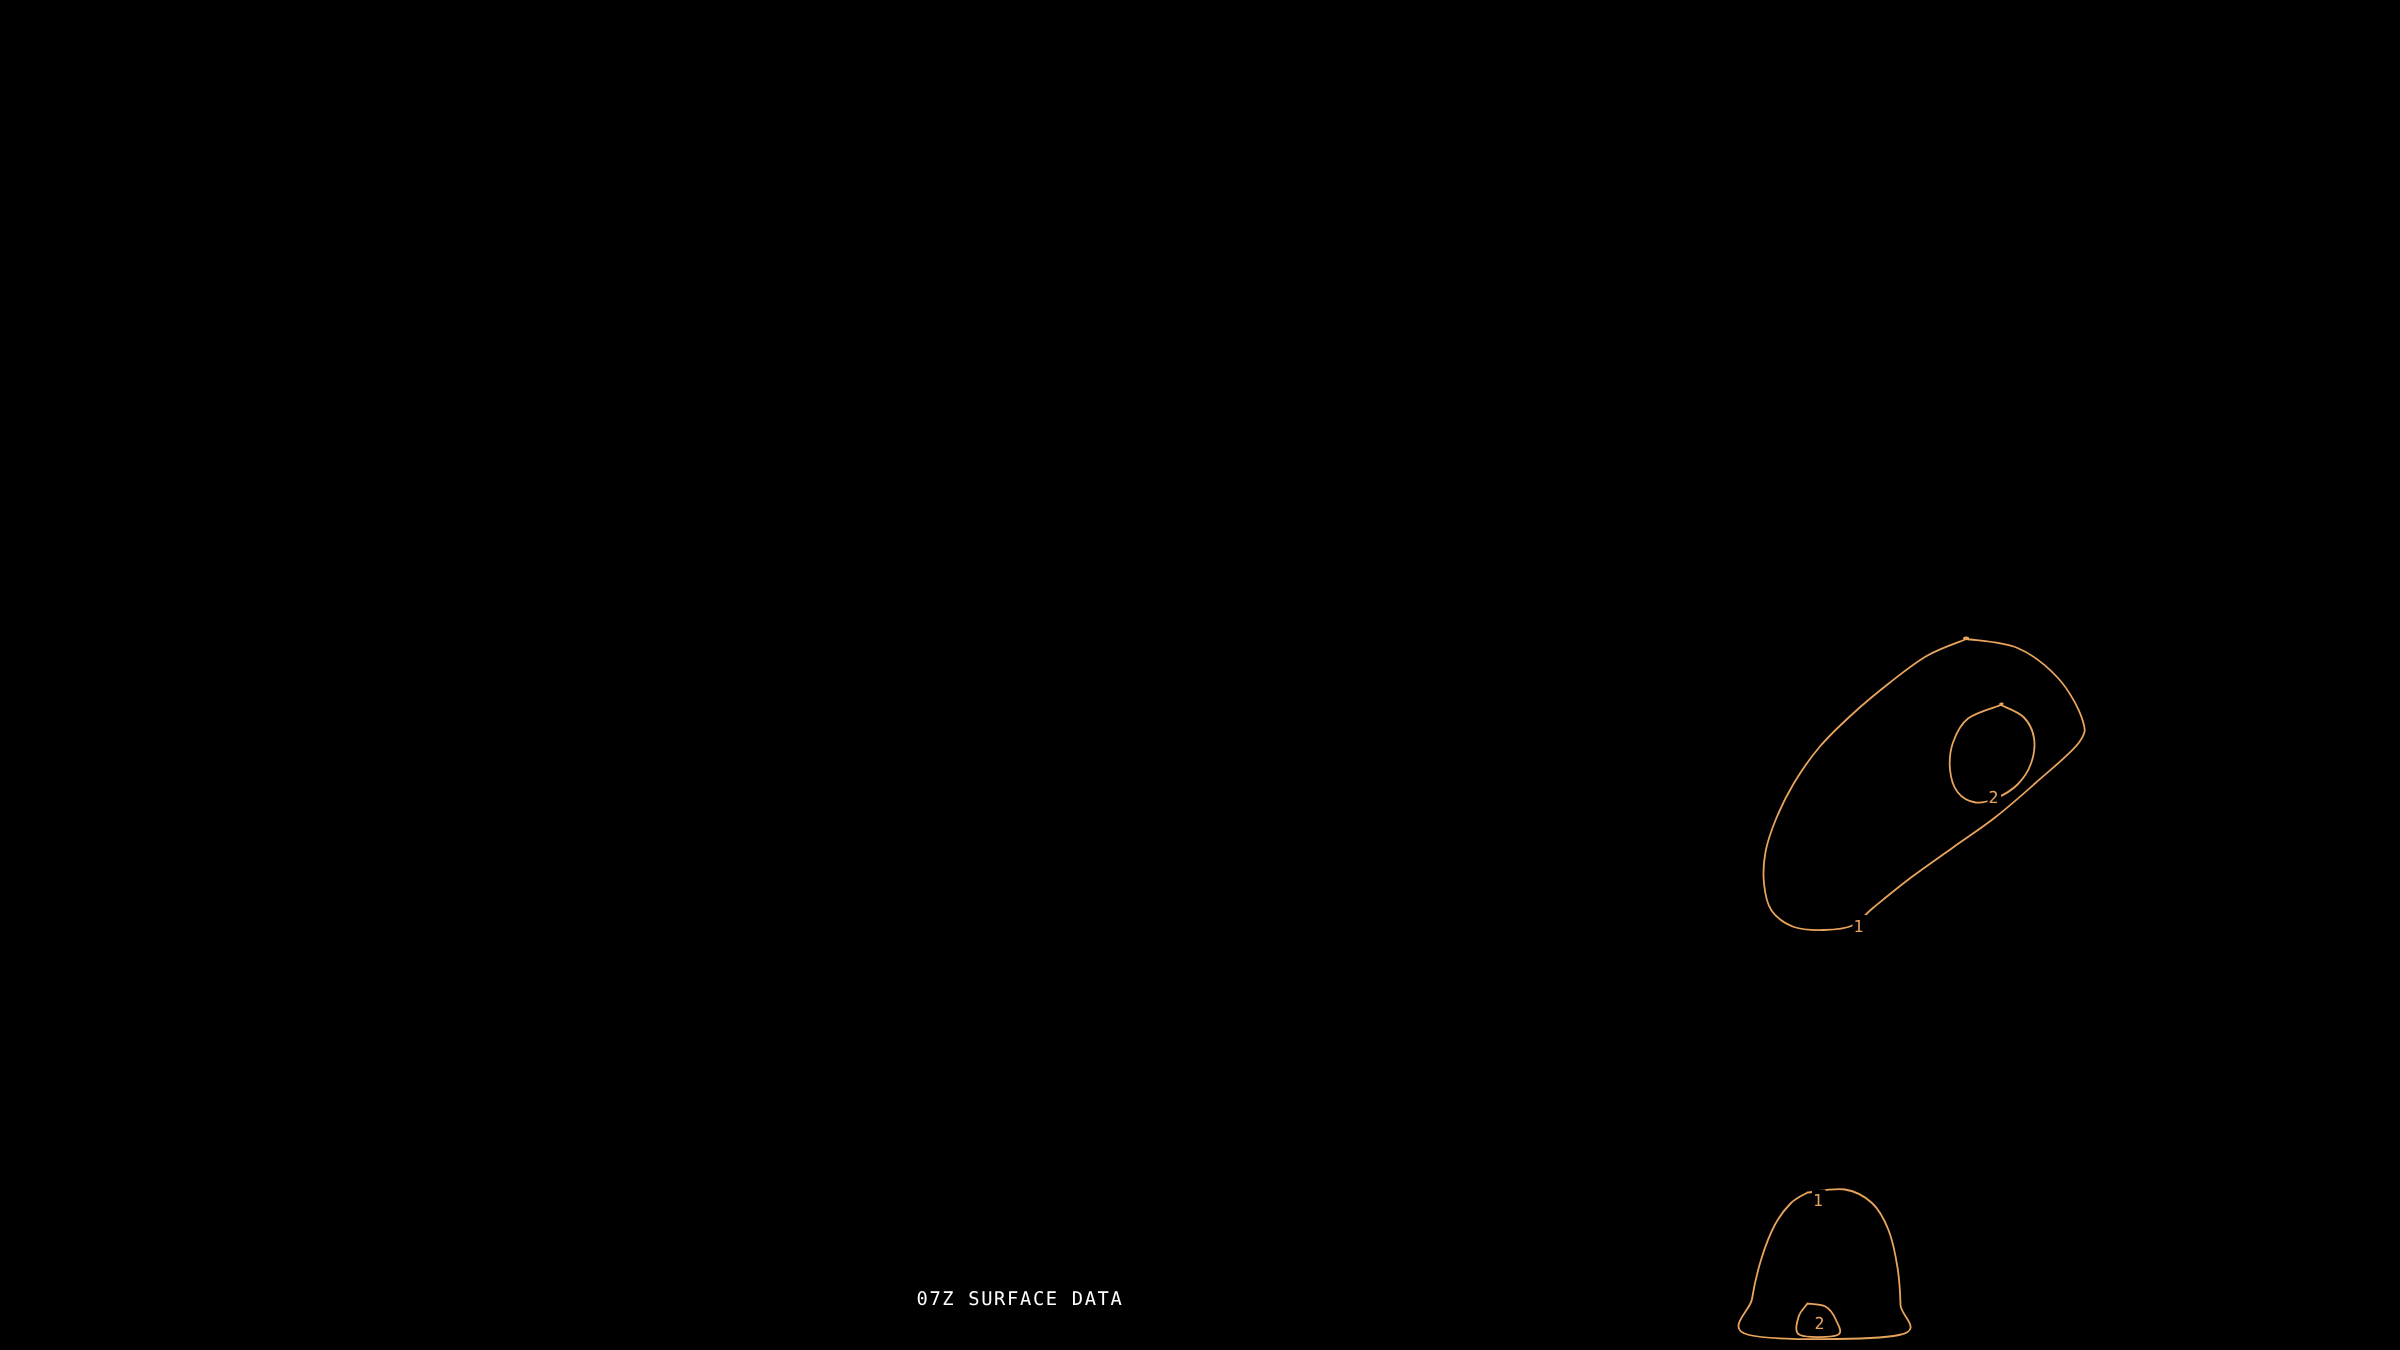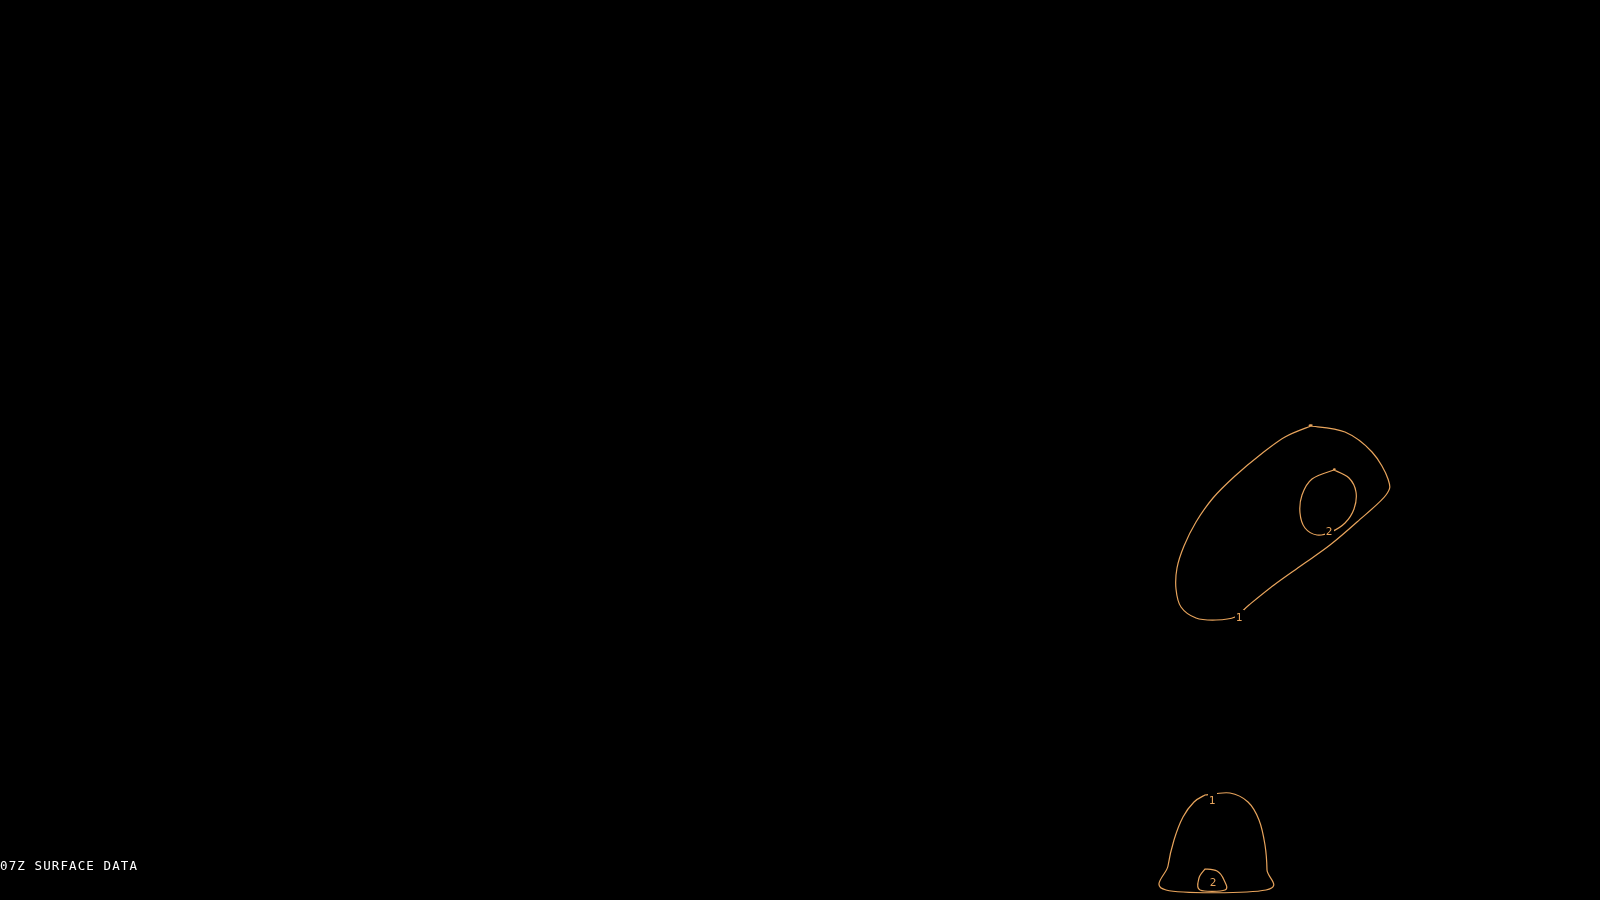--- a/index.html
+++ b/index.html
@@ -36,21 +36,21 @@
   .contour-label {
     font-family: "DejaVu Sans Mono", monospace;
     font-size: 11px;
     letter-spacing: 0px;
   }
   #caption {
     position: absolute;
     left: 0;
     top: 858px;
     width: 1360px;
-    text-align: left;
+    text-align: center;
     color: #ffffff;
     font-family: "DejaVu Sans Mono", monospace;
     font-size: 12.5px;
     letter-spacing: 1.1px;
     white-space: pre;
   }
 </style>
 </head>
 <body>
 

